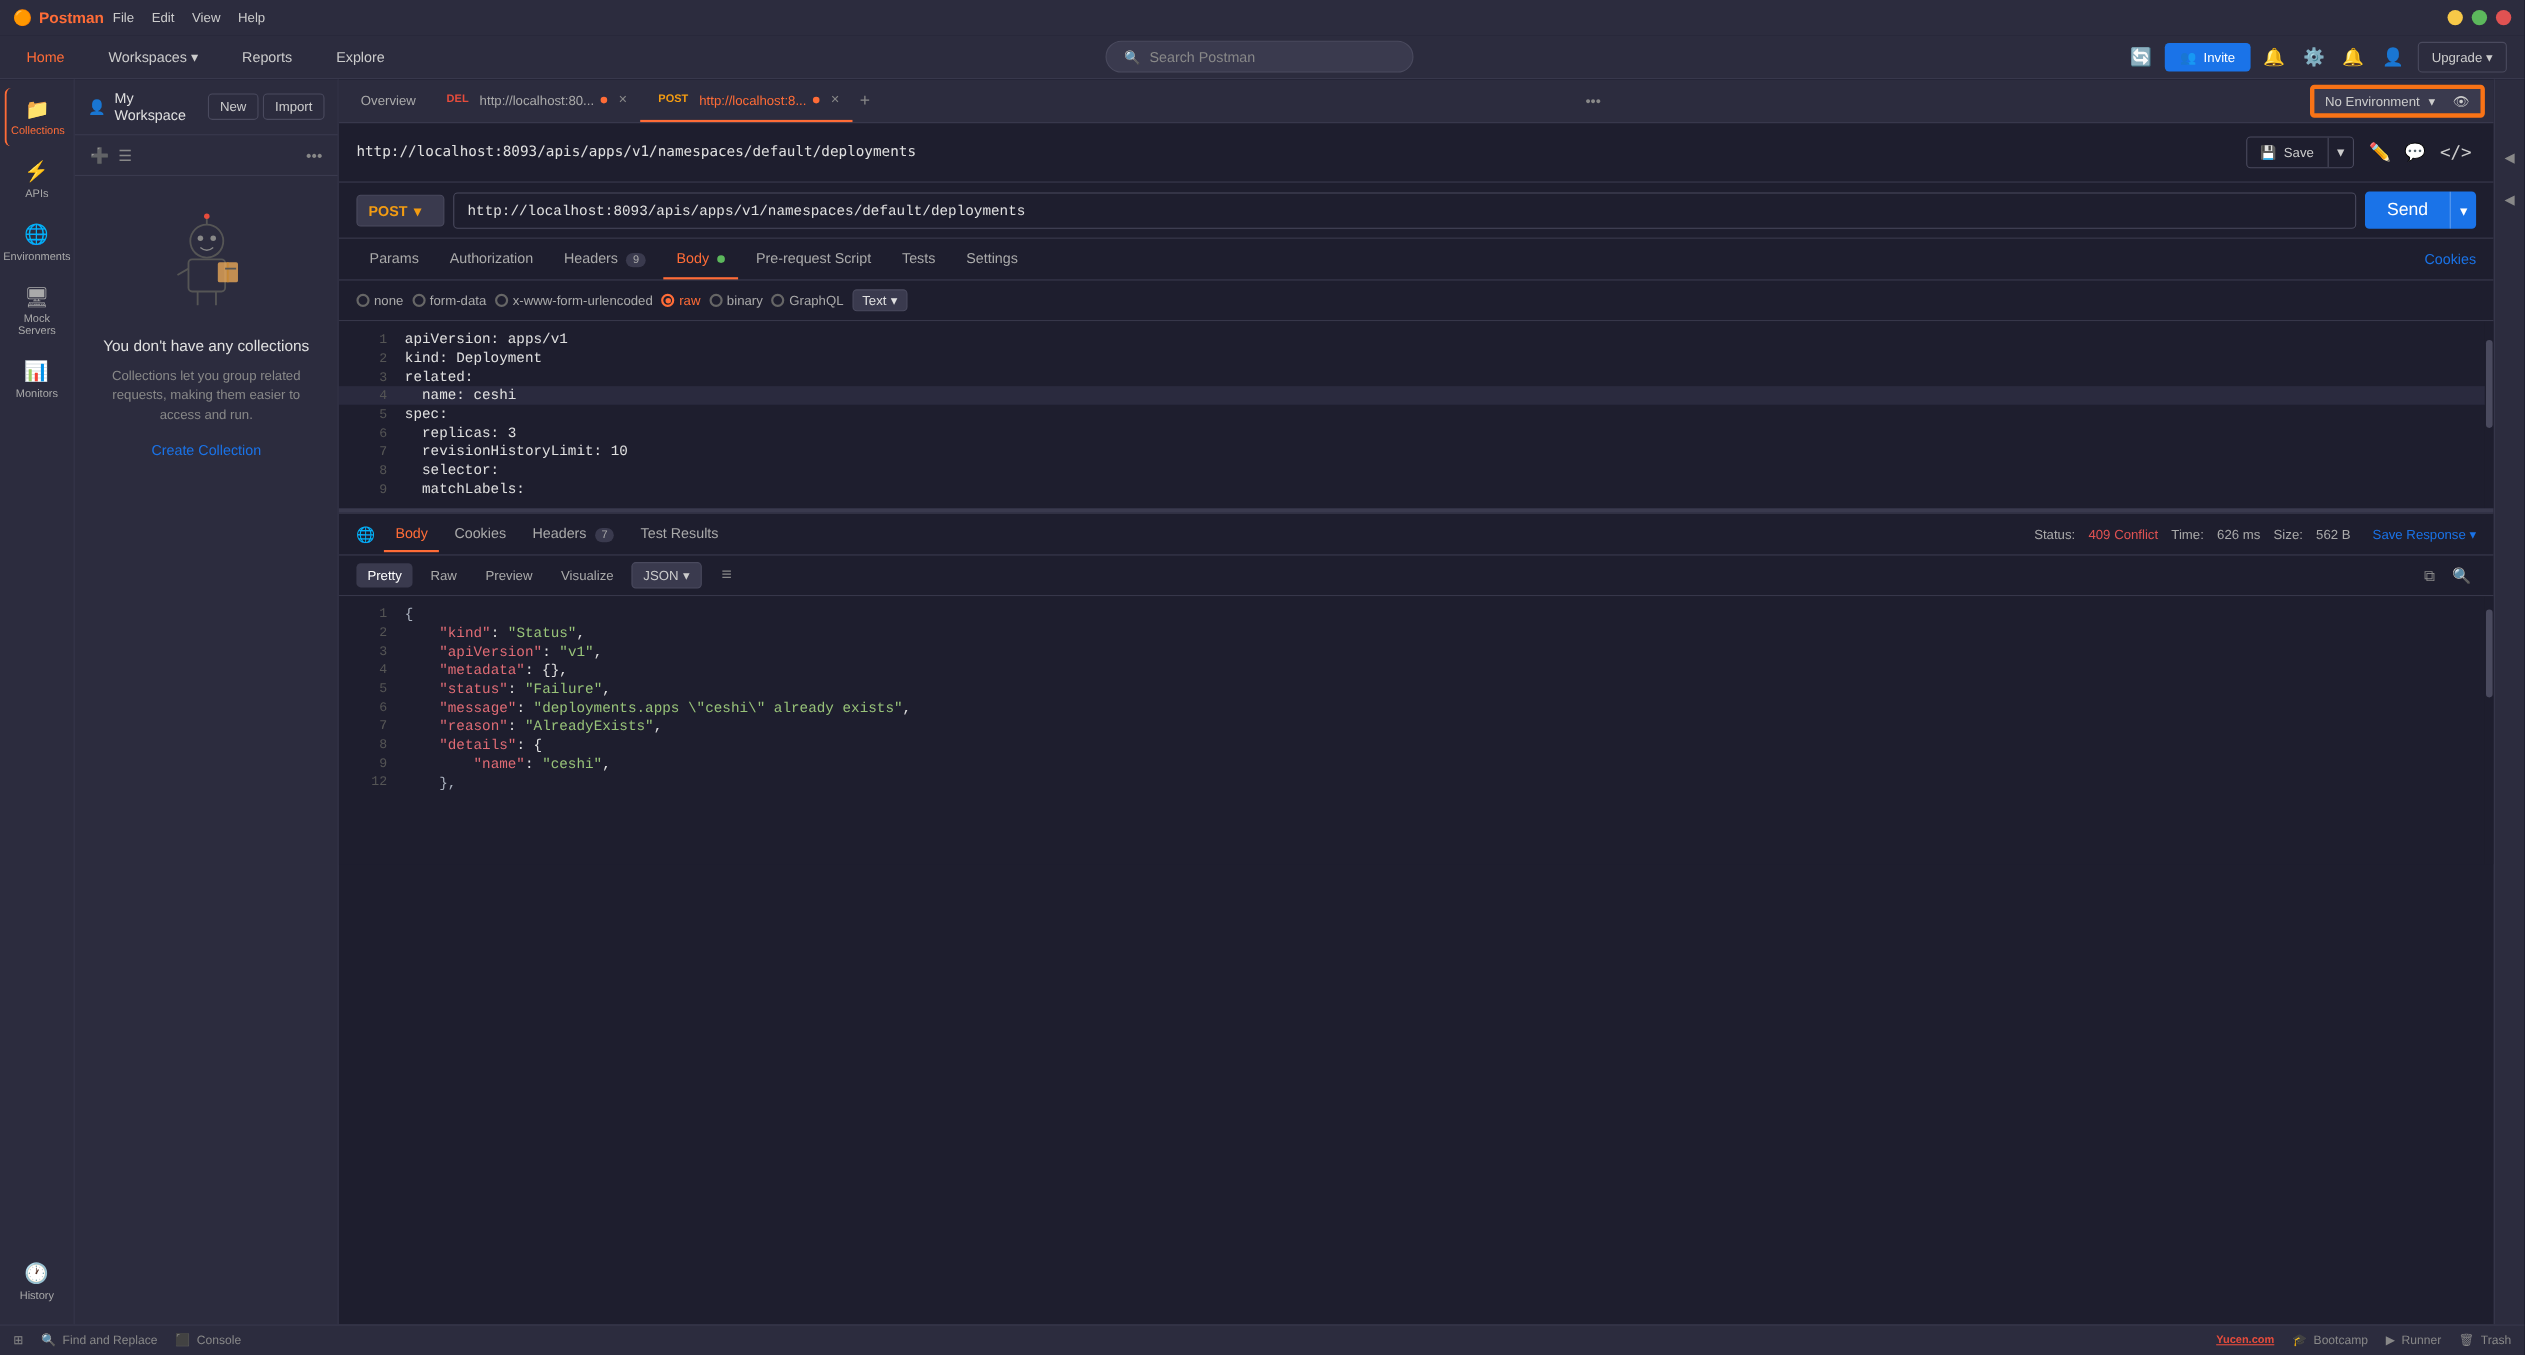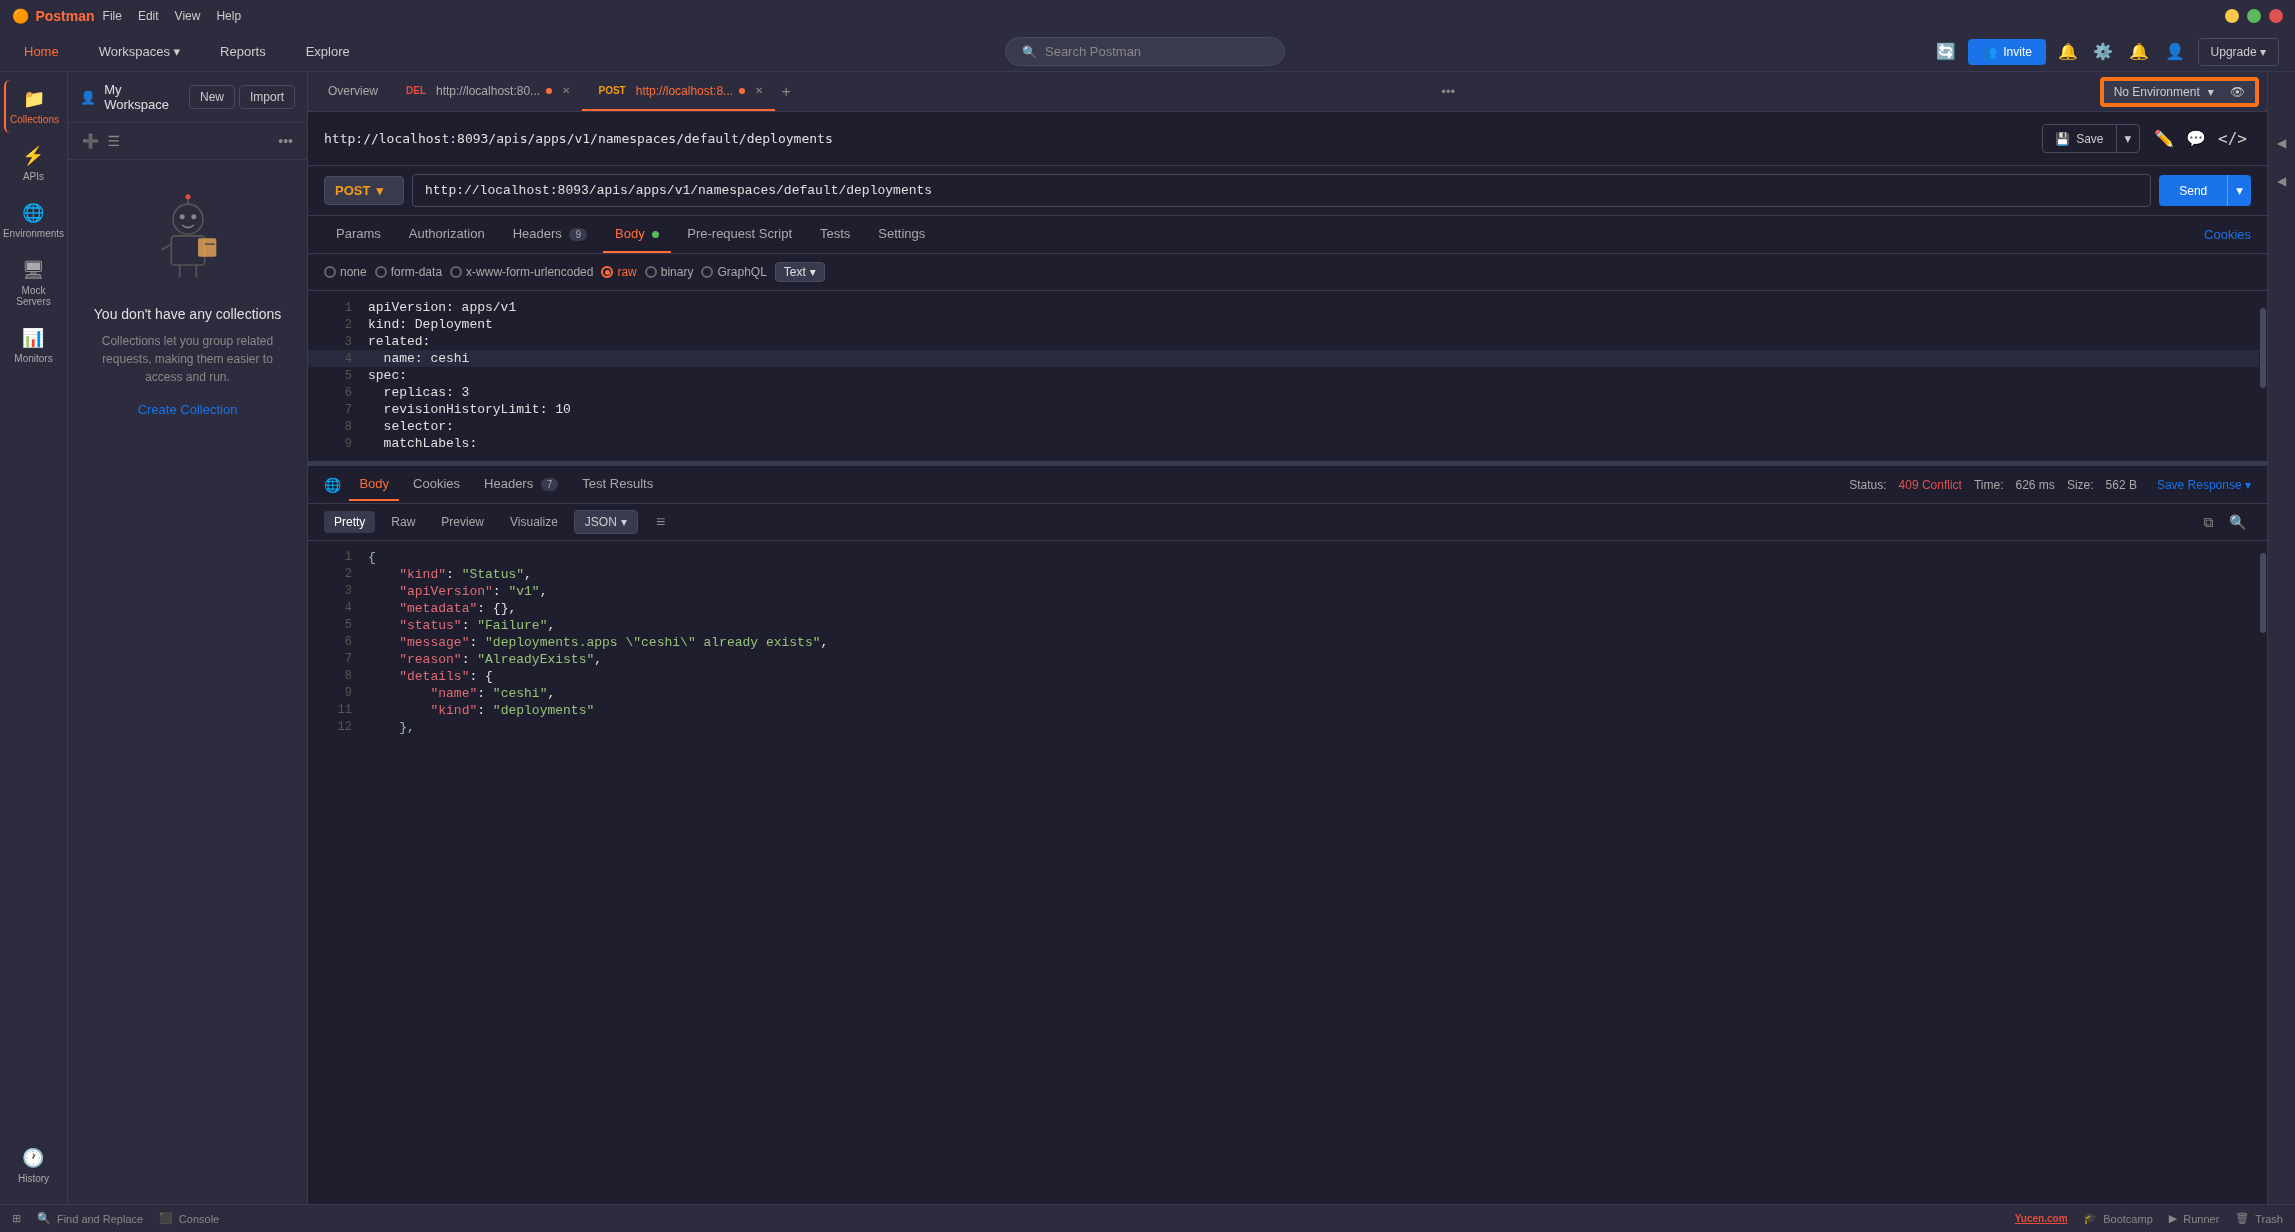--- a/index.html
+++ b/index.html
@@ -78,21 +78,21 @@
     .save-group-main { background: none; border: none; color: #ccc; padding: 6px 12px; cursor: pointer; font-size: 12px; display: flex; align-items: center; gap: 6px; }
     .save-group-arrow { background: none; border: none; border-left: 1px solid #4a4a5e; color: #ccc; padding: 6px 8px; cursor: pointer; }
     .view-icons { display: flex; gap: 4px; }
 
     
     .method-selector { background: #3a3a4e; border: 1px solid #4a4a5e; border-radius: 4px; padding: 6px 10px; color: #f39c12; font-weight: bold; font-size: 13px; cursor: pointer; display: flex; align-items: center; gap: 6px; min-width: 80px; }
 
     
     .url-input { flex: 1; background: #1e1e2e; border: 1px solid #4a4a5e; border-radius: 4px; padding: 8px 12px; color: #e0e0e0; font-size: 13px; font-family: 'Courier New', monospace; }
     .send-group { display: flex; background: #1a73e8; border-radius: 4px; overflow: hidden; }
-    .send-group-main { background: none; border: none; color: white; padding: 8px 20px; font-size: 12px; cursor: pointer; font-weight: 500; }
+    .send-group-main { background: none; border: none; color: white; padding: 8px 20px; font-size: 16px; cursor: pointer; font-weight: 500; }
     .send-group-arrow { background: none; border: none; border-left: 1px solid rgba(255,255,255,0.3); color: white; padding: 8px 8px; cursor: pointer; }
 
     
     .req-tabs { display: flex; align-items: center; padding: 0 16px; border-bottom: 1px solid #3a3a4e; gap: 4px; flex-shrink: 0; }
     .req-tab { padding: 10px 12px; cursor: pointer; font-size: 13px; color: #aaa; border-bottom: 2px solid transparent; }
     .req-tab.active { color: #ff6c37; border-bottom-color: #ff6c37; }
     .req-tab-badge { background: #3a3a4e; color: #aaa; border-radius: 10px; padding: 1px 6px; font-size: 10px; margin-left: 4px; }
     .cookies-link { margin-left: auto; color: #1a73e8; cursor: pointer; font-size: 13px; }
 
     
@@ -489,24 +489,20 @@
           </div>
           <div class="resp-line">
             <span class="resp-line-num">8</span>
             <span class="resp-line-content">    <span class="resp-key">"details"</span>: {</span>
           </div>
           <div class="resp-line">
             <span class="resp-line-num">9</span>
             <span class="resp-line-content">        <span class="resp-key">"name"</span>: <span class="resp-str">"ceshi"</span>,</span>
           </div>
           <div class="resp-line">
-            <span class="resp-line-num">11</span>
-            <span class="resp-line-content">        <span class="resp-key">"kind"</span>: <span class="resp-str">"deployments"</span></span>
-          </div>
-          <div class="resp-line">
             <span class="resp-line-num">12</span>
             <span class="resp-line-content resp-punc">    },</span>
           </div>
         </div>
         <div class="vert-scrollbar" style="height: 100%;">
           <div class="vert-scrollbar-thumb" style="top: 5%;"></div>
         </div>
       </div>
     </div>
 

